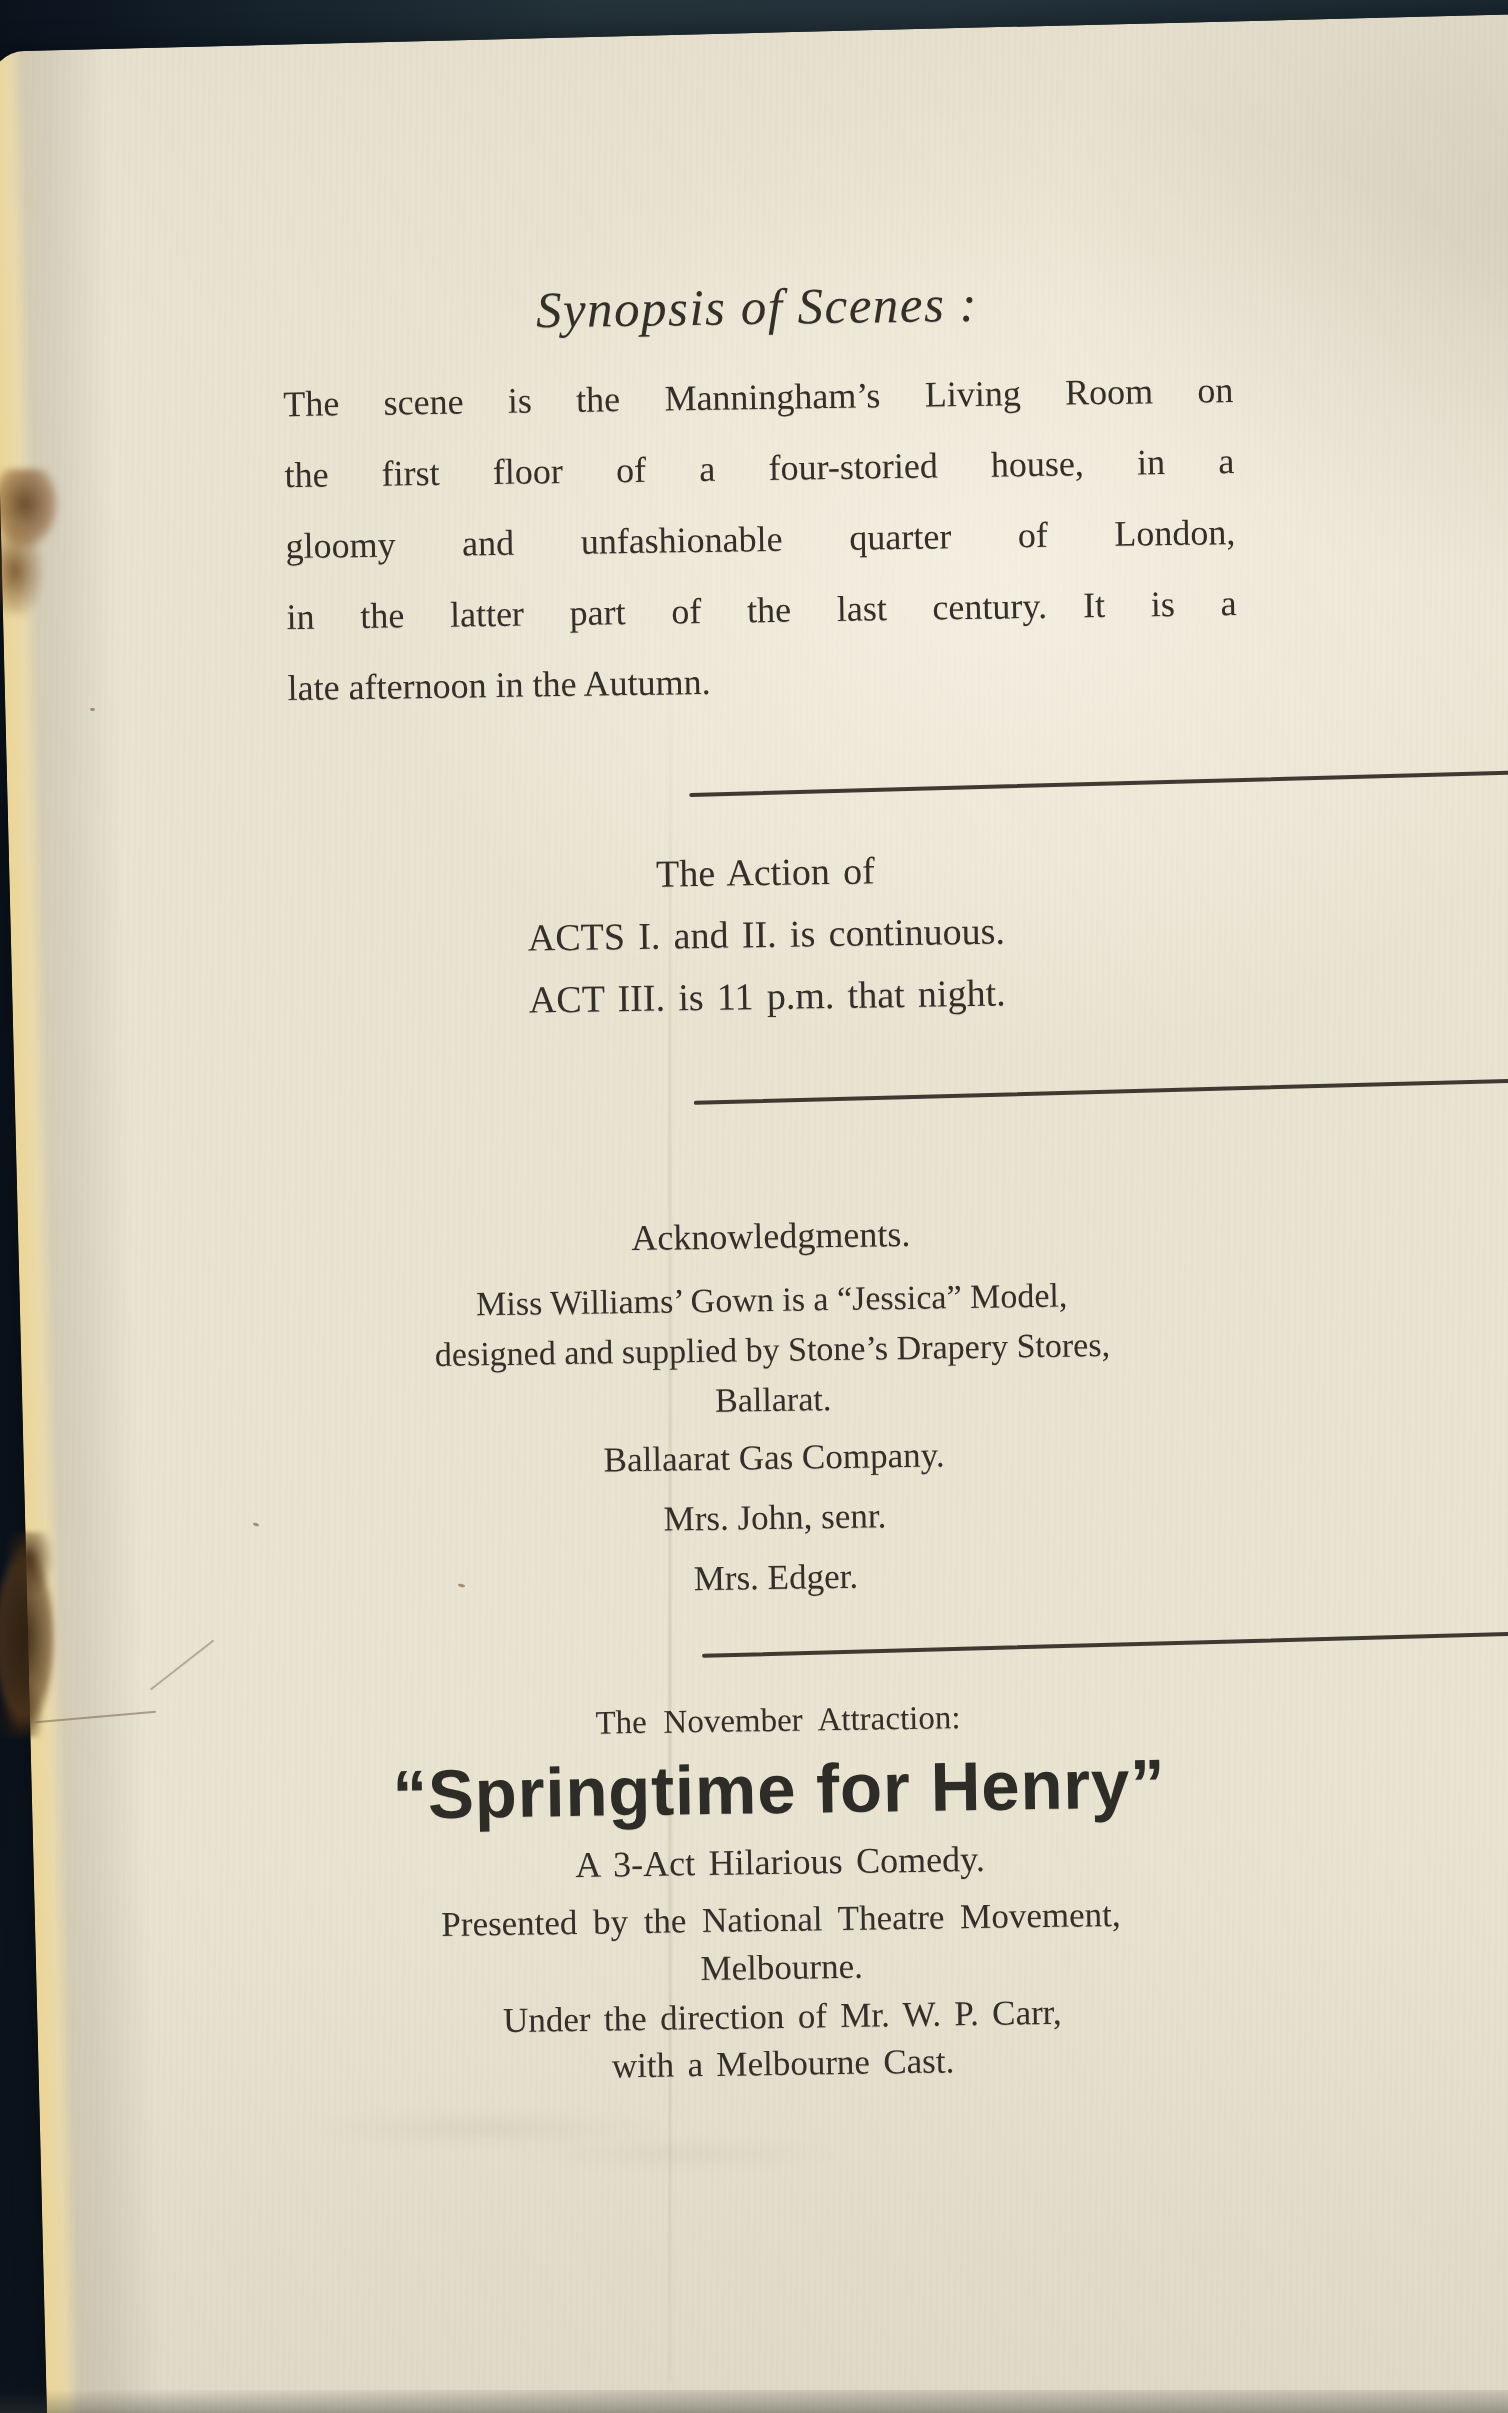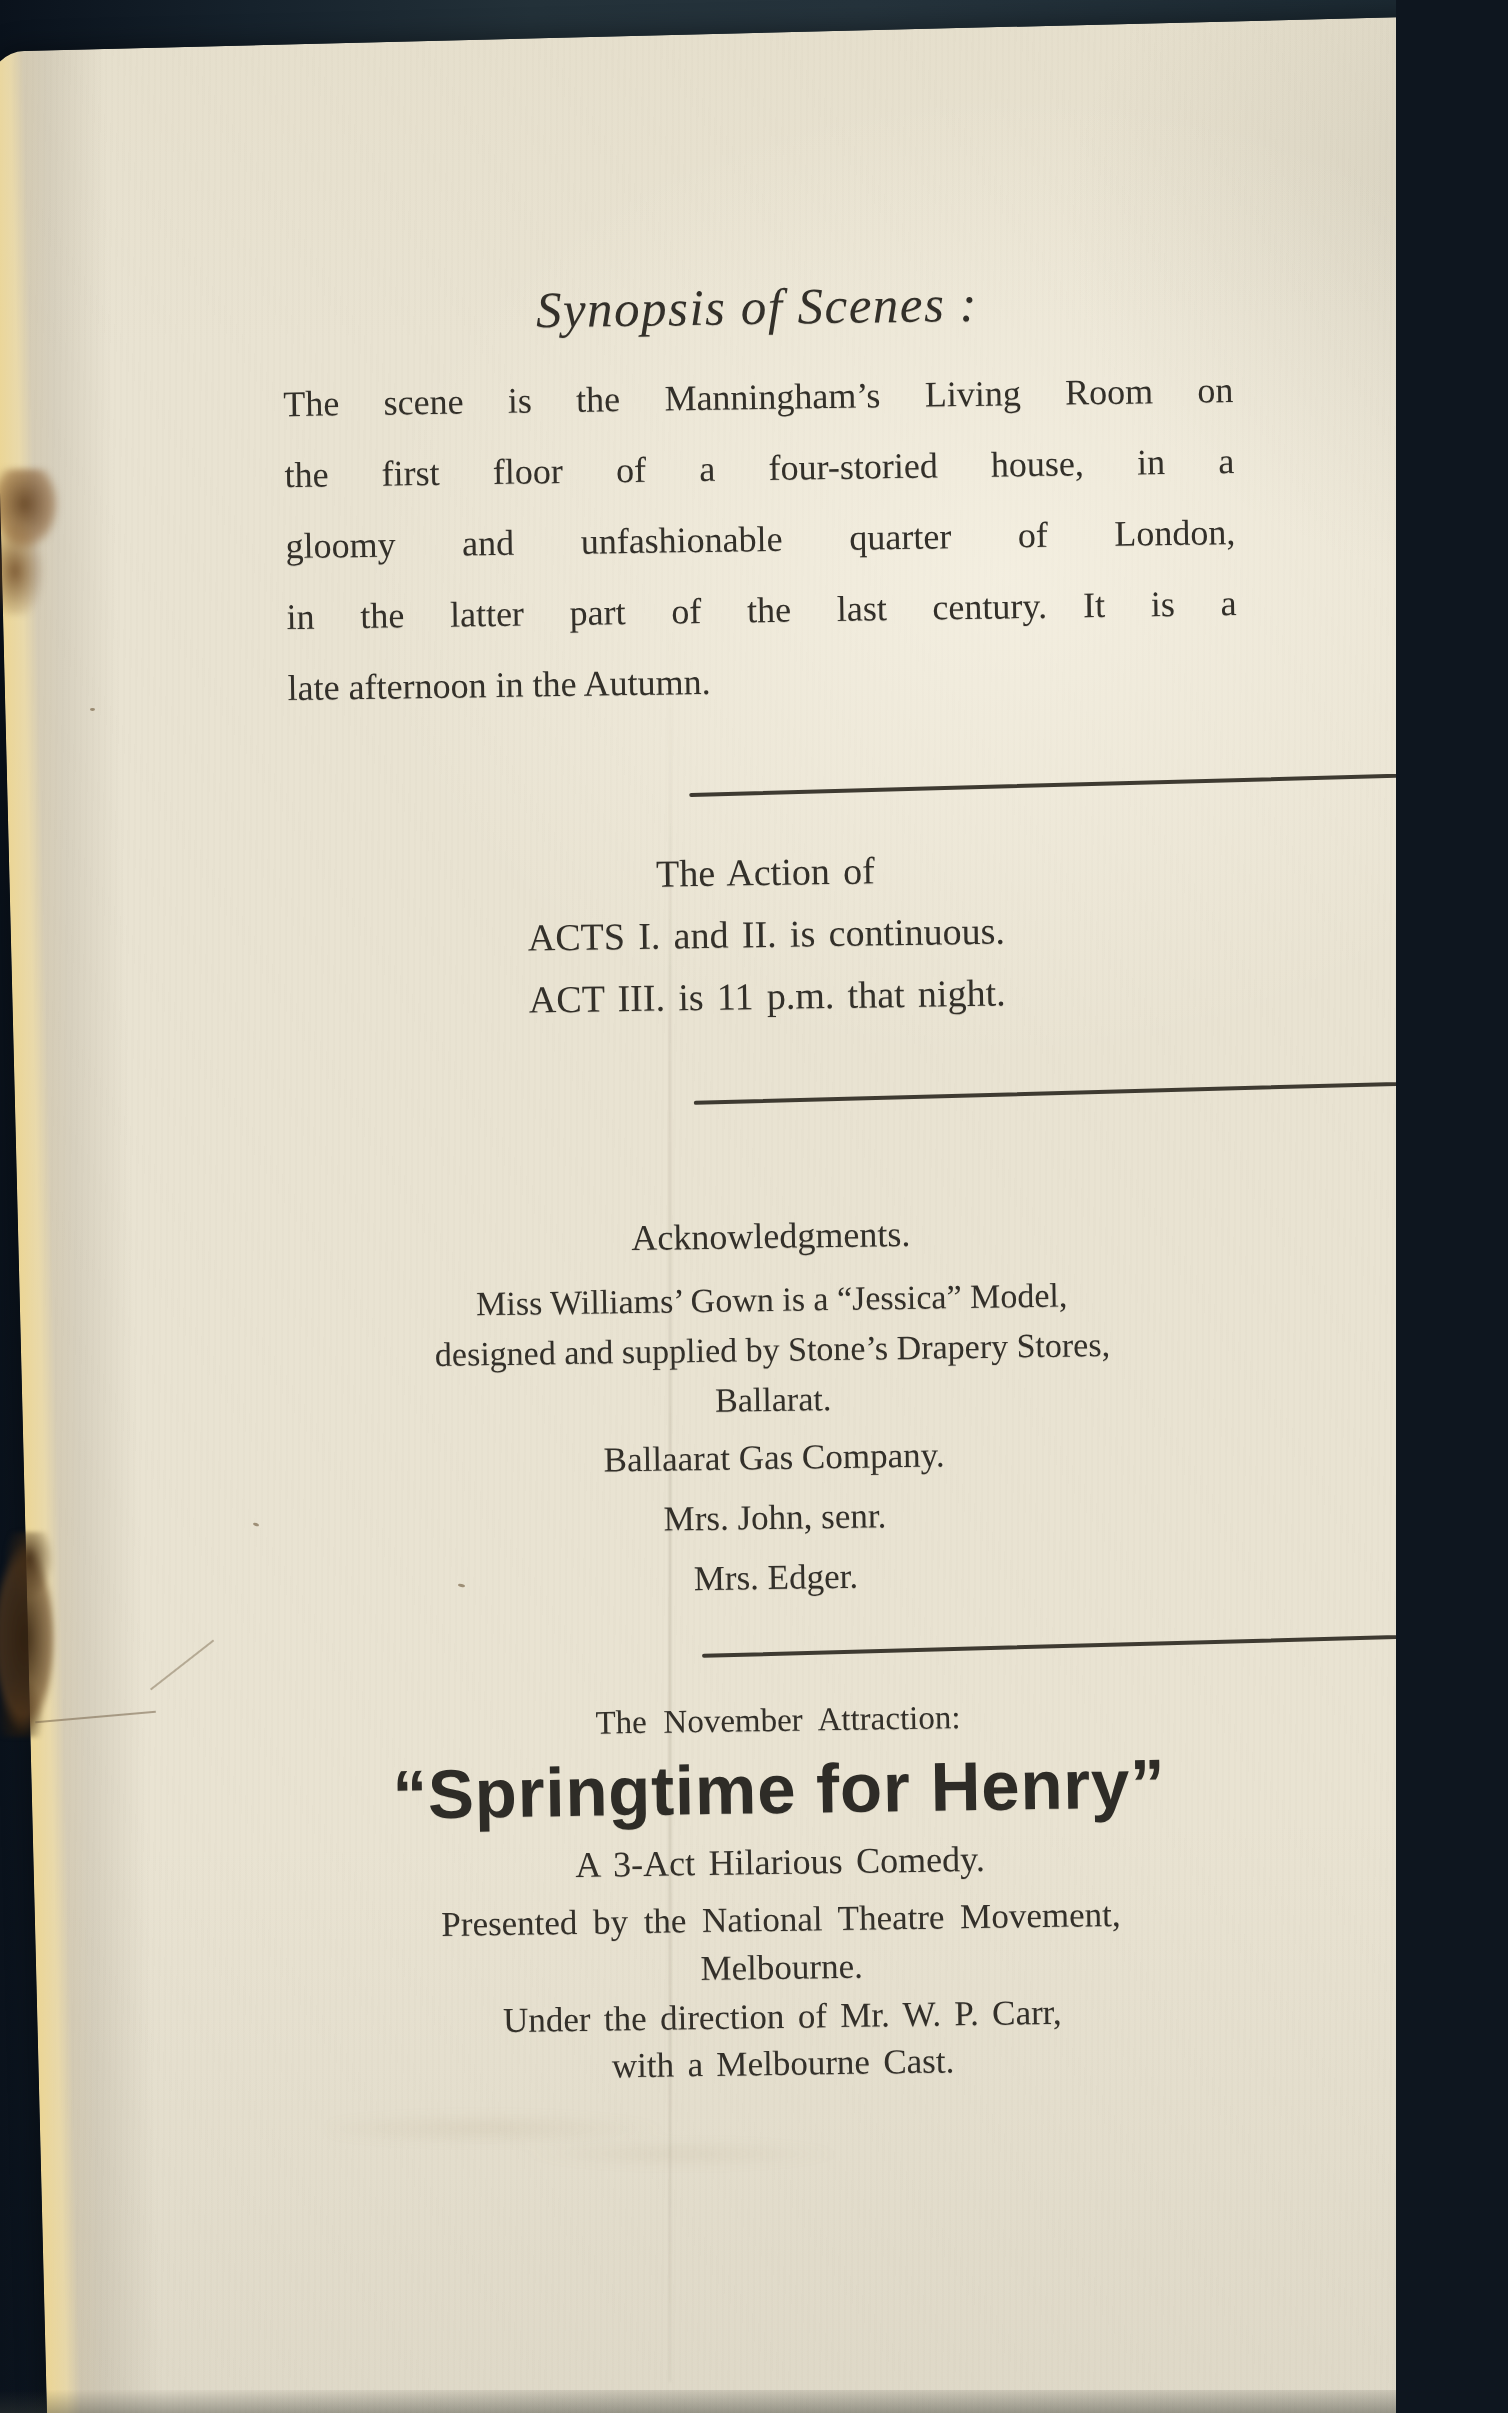--- a/index.html
+++ b/index.html
@@ -1,17 +1,17 @@
 <!DOCTYPE html>
 <html style="font-size:12.3px"><head>
 <meta charset="utf-8">
 <style>
   html,body{margin:0;padding:0;background:#0e161f;}
   .photo{
-    position:relative; width:1396px; height:2413px; overflow:hidden;
+    position:relative; width:1508px; height:2413px; overflow:hidden;
     background:linear-gradient(90deg,#0a121c 0%,#16222c 18%,#233139 38%,#25333c 62%,#1c2a33 100%);
     font-family:"Liberation Serif","DejaVu Serif",serif;
   }
   
   .paper{
     position:absolute; left:-10.7px; top:32px; width:1616px; height:2497px;
     transform:rotate(-1.4deg); transform-origin:50% 0%;
     border-top-left-radius:35px; border-top-right-radius:7.7px;
     background:
       linear-gradient(90deg, rgba(236,213,146,.95) 0px, rgba(233,214,158,.75) 20px, rgba(168,152,118,.30) 34px, rgba(120,108,84,.16) 57px, rgba(0,0,0,0) 115px),

